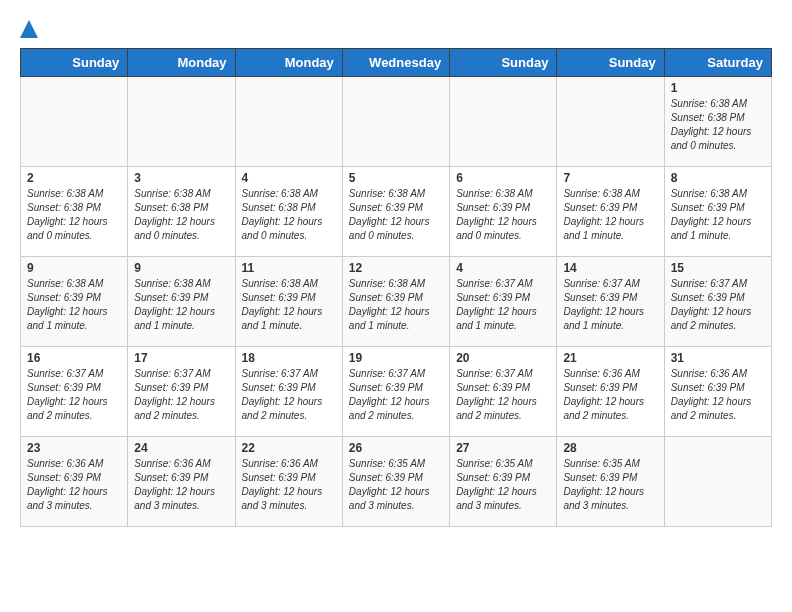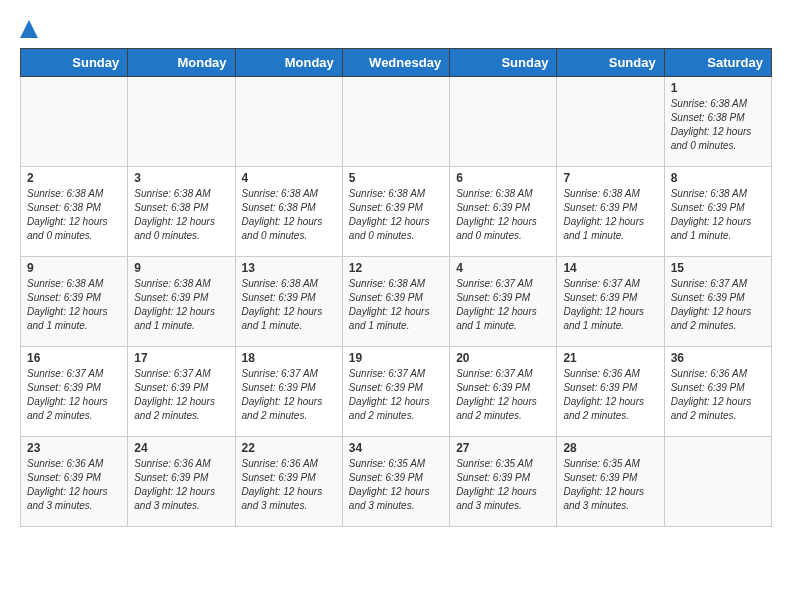--- a/index.html
+++ b/index.html
@@ -187,21 +187,21 @@
 and 1 minute.</div>
         </td>
         <td>
           <span class="day-num">9</span>
           <div class="day-info" style="white-space: pre-line;">Sunrise: 6:38 AM
 Sunset: 6:39 PM
 Daylight: 12 hours
 and 1 minute.</div>
         </td>
         <td>
-          <span class="day-num">13</span>
+          <span class="day-num">11</span>
           <div class="day-info" style="white-space: pre-line;">Sunrise: 6:38 AM
 Sunset: 6:39 PM
 Daylight: 12 hours
 and 1 minute.</div>
         </td>
         <td>
           <span class="day-num">12</span>
           <div class="day-info" style="white-space: pre-line;">Sunrise: 6:38 AM
 Sunset: 6:39 PM
 Daylight: 12 hours
@@ -266,21 +266,21 @@
 and 2 minutes.</div>
         </td>
         <td>
           <span class="day-num">21</span>
           <div class="day-info" style="white-space: pre-line;">Sunrise: 6:36 AM
 Sunset: 6:39 PM
 Daylight: 12 hours
 and 2 minutes.</div>
         </td>
         <td>
-          <span class="day-num">36</span>
+          <span class="day-num">31</span>
           <div class="day-info" style="white-space: pre-line;">Sunrise: 6:36 AM
 Sunset: 6:39 PM
 Daylight: 12 hours
 and 2 minutes.</div>
         </td>
       </tr>
       <tr class="row-odd">
         <td>
           <span class="day-num">23</span>
           <div class="day-info" style="white-space: pre-line;">Sunrise: 6:36 AM
@@ -296,21 +296,21 @@
 and 3 minutes.</div>
         </td>
         <td>
           <span class="day-num">22</span>
           <div class="day-info" style="white-space: pre-line;">Sunrise: 6:36 AM
 Sunset: 6:39 PM
 Daylight: 12 hours
 and 3 minutes.</div>
         </td>
         <td>
-          <span class="day-num">34</span>
+          <span class="day-num">26</span>
           <div class="day-info" style="white-space: pre-line;">Sunrise: 6:35 AM
 Sunset: 6:39 PM
 Daylight: 12 hours
 and 3 minutes.</div>
         </td>
         <td>
           <span class="day-num">27</span>
           <div class="day-info" style="white-space: pre-line;">Sunrise: 6:35 AM
 Sunset: 6:39 PM
 Daylight: 12 hours

